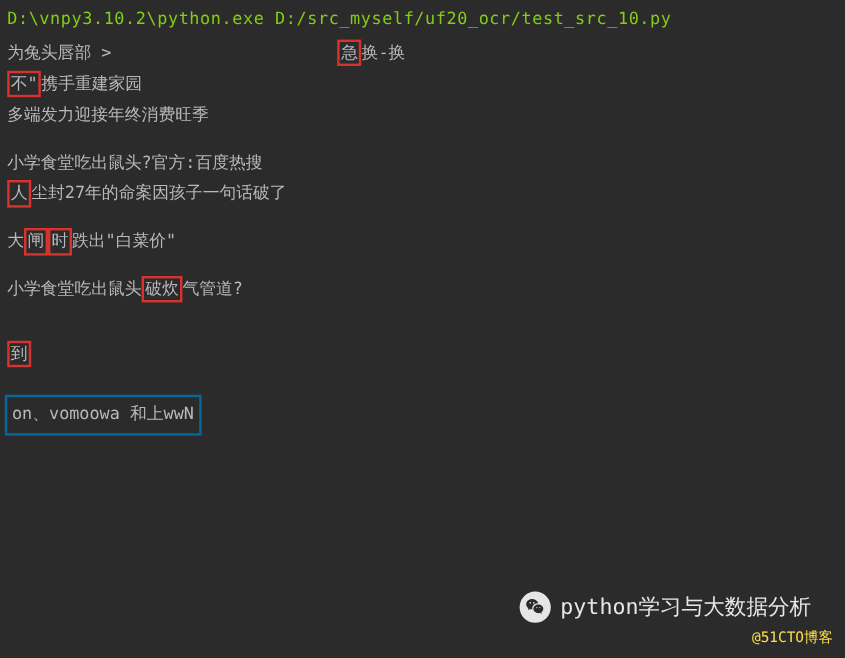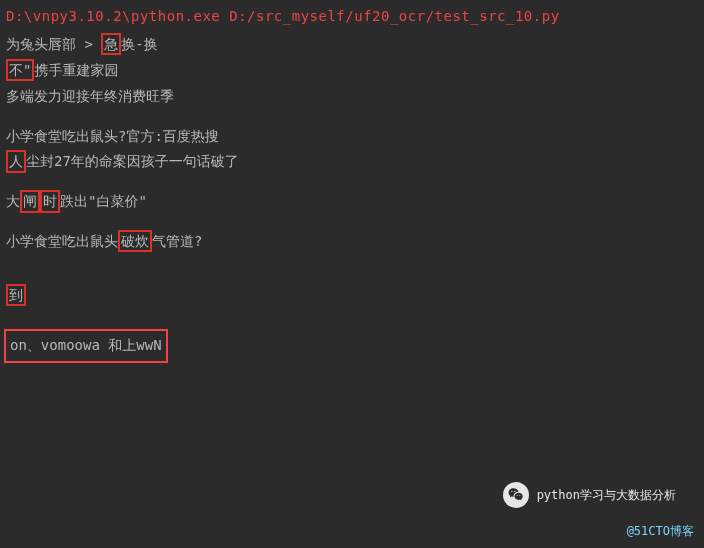--- a/index.html
+++ b/index.html
@@ -11,64 +11,64 @@
     width: 704px;
     height: 548px;
     overflow: hidden;
     position: relative;
     line-height: 1.85;
   }
   .console {
     padding: 4px 6px 0 6px;
   }
   .cmd-line {
-    color: #ef4444;
+    color: #84cc16;
     font-family: Consolas, monospace;
     letter-spacing: 0.5px;
     margin-bottom: 2px;
   }
   .row { display: block; white-space: nowrap; }
-  .col2 { display: inline-block; }
+  .col2 { display: inline-block; margin-left: 180px; }
   .hl {
     border: 2px solid #d9322d;
     display: inline-block;
     line-height: 1.3;
     padding: 0 1px;
   }
   .bottom-bar {
-    border: 2px solid #ef4444;
+    border: 2px solid #0369a1;
     display: inline-block;
     padding: 2px 4px;
     margin-top: 6px;
     margin-left: -2px;
   }
   .footer-brand {
     position: absolute;
     right: 28px;
-    bottom: 40px;
+    bottom: 25px;
     display: flex;
     align-items: center;
     gap: 8px;
     color: #e6e6e6;
-    font-size: 12px;
+    font-size: 18px;
   }
   .wechat-icon {
     width: 26px; height: 26px;
     border-radius: 50%;
     background: #e6e6e6;
     display: flex;
     align-items: center;
     justify-content: center;
   }
   .wechat-icon svg { width: 18px; height: 18px; }
   .watermark {
     position: absolute;
     right: 10px;
     bottom: 6px;
-    color: #7dd3fc;
+    color: #fde047;
     font-size: 12px;
   }
   .spacer { height: 14px; }
 </style>
 </head>
 <body>
 
 <div class="console">
 
   <div class="cmd-line">D:\vnpy3.10.2\python.exe D:/src_myself/uf20_ocr/test_src_10.py</div>

